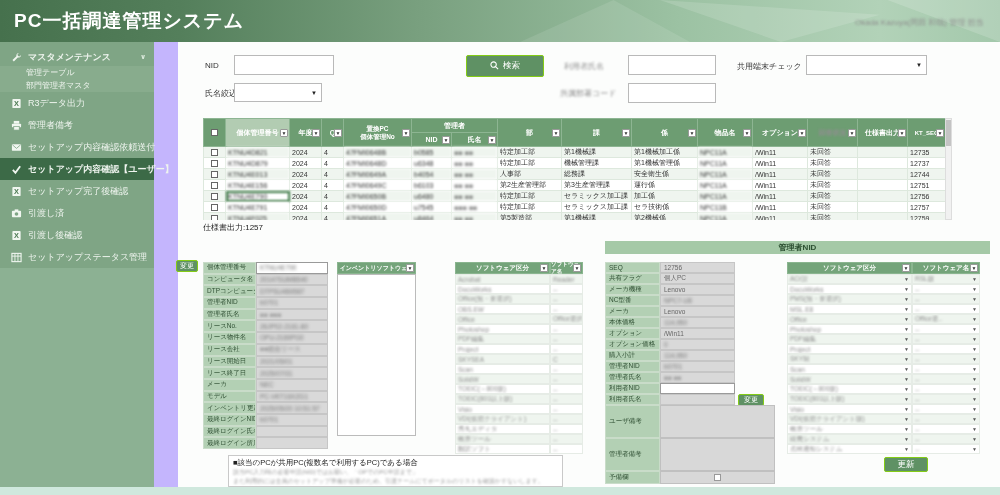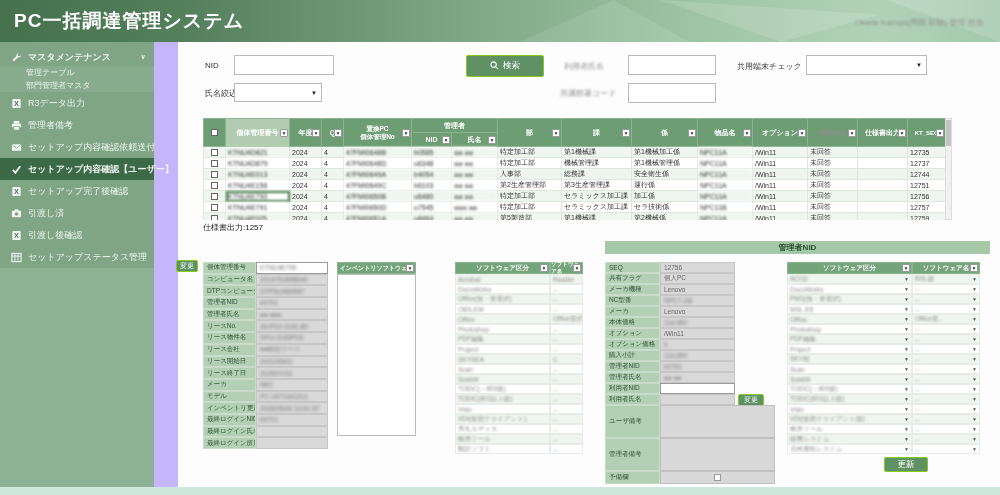--- a/index.html
+++ b/index.html
@@ -628,20 +628,25 @@
         <div class="sw-row">
           <div class="sw-c" style="width: 95px;">
             <span class="blur">翻訳ソフト</span>
           </div>
           <div class="sw-c" style="width: 33px;">
             <span class="blur">--</span>
           </div>
         </div>
       </div>
 
+    <div class="note">
+      <div class="l1">■該当のPCが共用PC(複数名で利用するPC)である場合</div>
+      <div class="l2 blur">該当PC入力時の必要申請(NID)ではお願い、「OPでのPC申請まで」</div>
+      <div class="l2 blur">また利用的には全員のセットアップ準備が必要のため、引渡チームにてポータルのリストを確認かすないします。</div>
+    </div>
 
     <div class="abs band" style="left:427px;top:199px;width:385px;height:13px">管理者NID</div>
     <div class="abs" id="right-kv" style="left:427px;top:220px;width:130px">
         <div class="kv-row">
           <div class="kv-l" style="width: 55px; height: 11px;">SEQ</div>
           <div class="kv-v" style="width: 75px; height: 11px;">
             <span>12756</span>
           </div>
         </div>
         <div class="kv-row">

